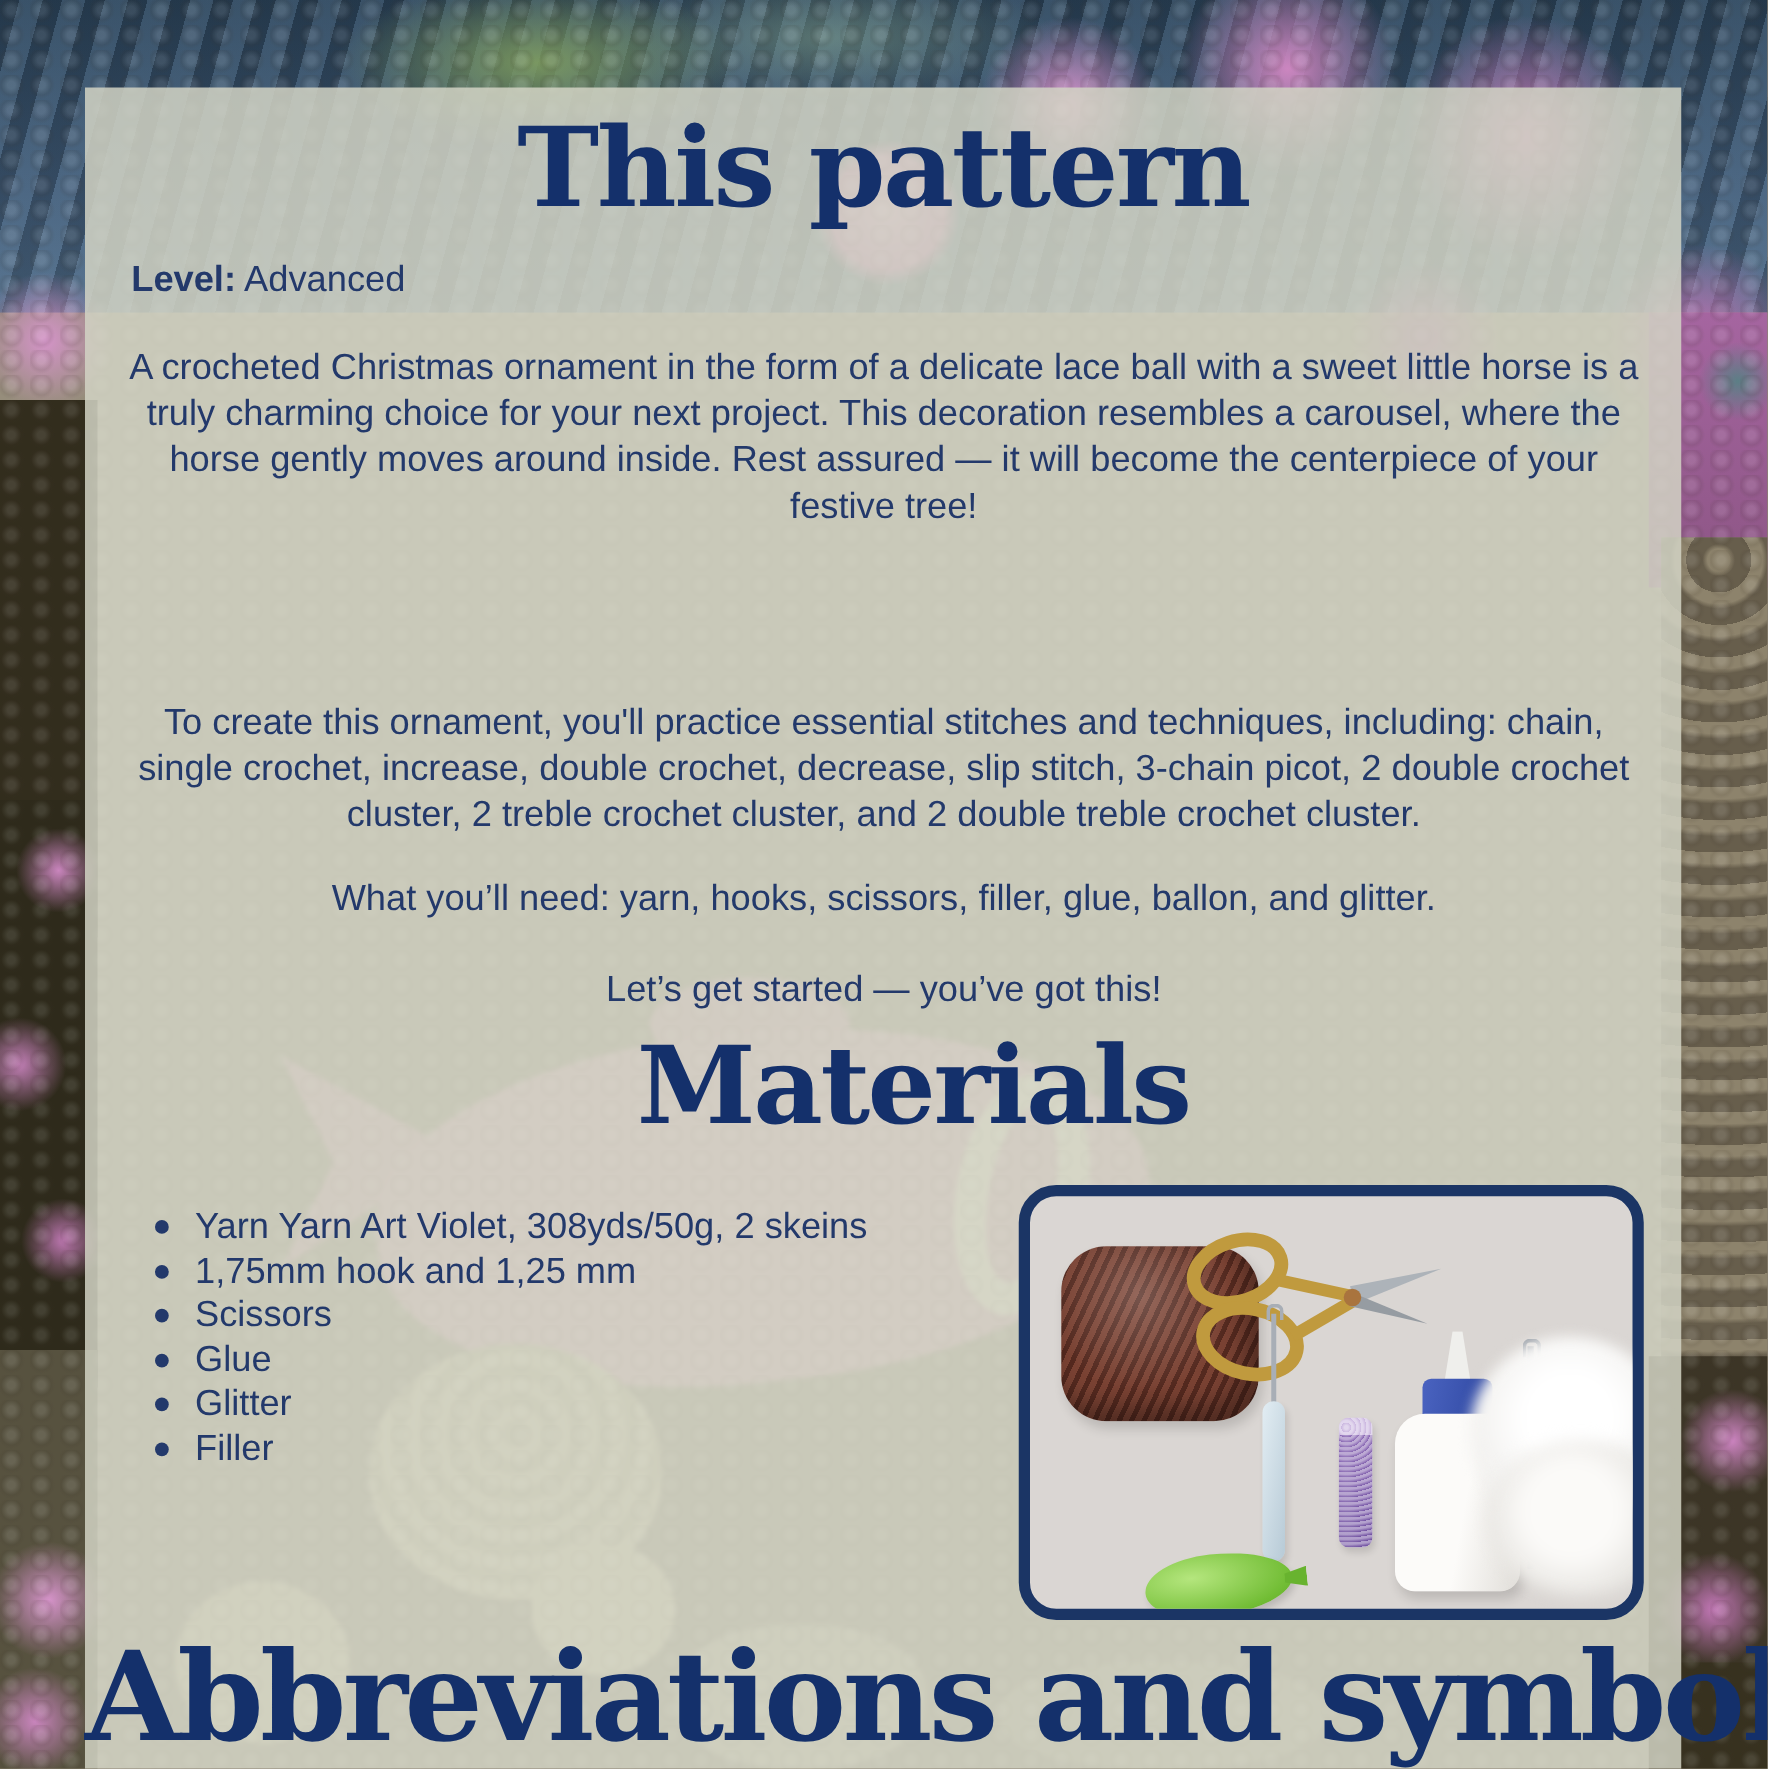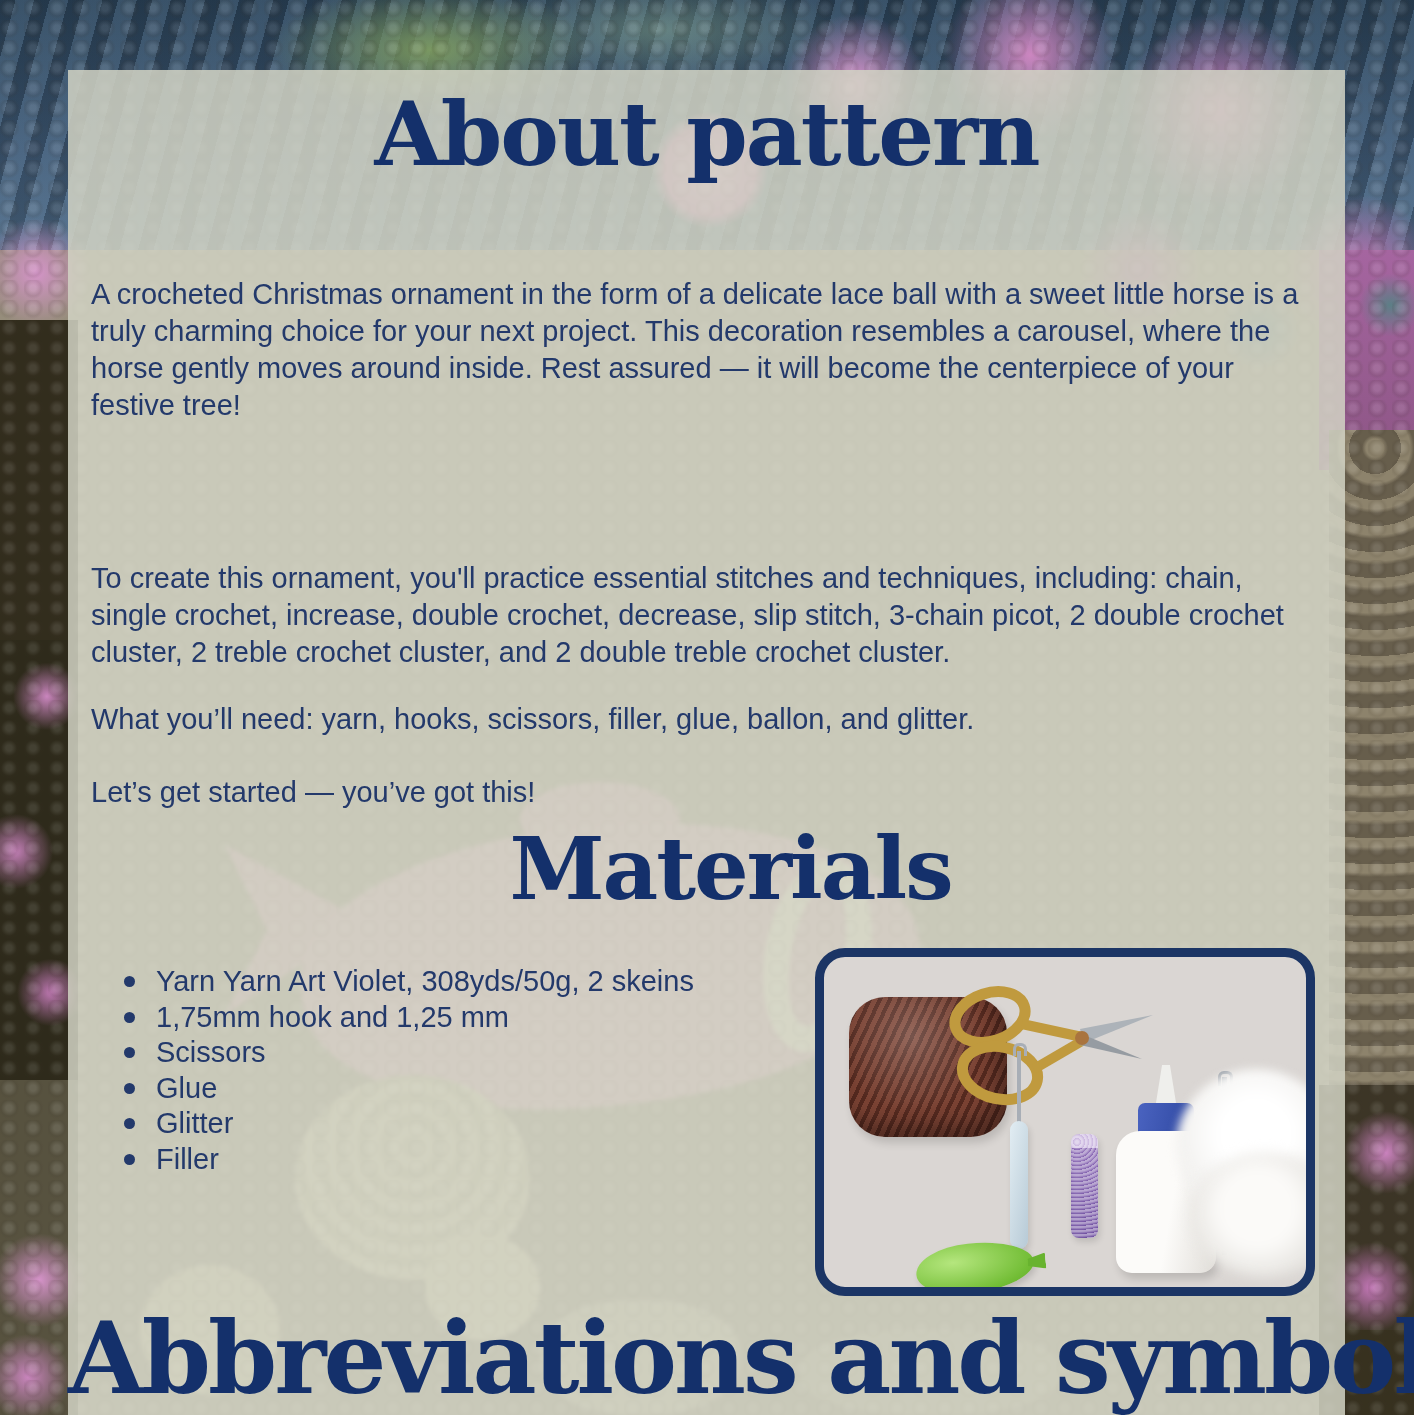--- a/index.html
+++ b/index.html
@@ -75,21 +75,21 @@
   .panel{position:absolute;left:68px;top:70px;width:1277px;height:1345px;background:rgba(210,212,196,.85);}
 
   
   .heading{position:absolute;left:68px;width:1277px;text-align:center;
     font-family:"DejaVu Serif","Liberation Serif",serif;font-weight:700;color:#14306b;
     letter-spacing:-2px;white-space:nowrap;}
   .h-about{top:82px;font-size:88px;}
   .h-materials{top:818px;font-size:86px;margin-left:24px;}
   .h-abbrev{top:1300px;font-size:99px;letter-spacing:-3px;}
   .body-text{position:absolute;color:#23396b;font-size:29px;line-height:37px;}
-  .centered{left:91px;width:1232px;}
+  .centered{left:91px;width:1232px;text-align:center;}
   .level{left:105px;top:206px;}
   .level b{font-weight:700;}
   .p1{top:276px;} .p2{top:450px;} .p3{top:560px;} .p4{top:701px;} .p5{top:774px;}
 
   ul.materials{position:absolute;left:122px;top:964px;margin:0;padding:0;list-style:none;}
   ul.materials li{position:relative;padding-left:34px;color:#23396b;font-size:29px;line-height:35.6px;}
   ul.materials li::before{content:"";position:absolute;left:2px;top:12px;width:11px;height:11px;
     border-radius:50%;background:#23396b;}
 
   
@@ -162,21 +162,25 @@
       <div class="ball3"></div>
       <div class="clownfish"></div>
       <div class="coral-b1"></div>
       <div class="coral-b2"></div>
     </div>
     <div class="texture"></div>
   </div>
 
   <div class="panel"></div>
 
-  <div class="heading h-about">About pattern</div>
+  <div class="heading h-about">This pattern</div>
+  <div class="body-text level">
+    <b>Level:</b>
+    <span>Advanced</span>
+  </div>
   <div class="body-text centered p1">A crocheted Christmas ornament in the form of a delicate lace ball with a sweet little horse is a truly charming choice for your next project. This decoration resembles a carousel, where the horse gently moves around inside. Rest assured — it will become the centerpiece of your festive tree!</div>
   <div class="body-text centered p3">To create this ornament, you'll practice essential stitches and techniques, including: chain, single crochet, increase, double crochet, decrease, slip stitch, 3-chain picot, 2 double crochet cluster, 2 treble crochet cluster, and 2 double treble crochet cluster.</div>
   <div class="body-text centered p4">What you’ll need: yarn, hooks, scissors, filler, glue, ballon, and glitter.</div>
   <div class="body-text centered p5">Let’s get started — you’ve got this!</div>
 
   <div class="heading h-materials">Materials</div>
   <ul class="materials">
     <li>Yarn Yarn Art Violet, 308yds/50g, 2 skeins</li>
     <li>1,75mm hook and 1,25 mm</li>
     <li>Scissors</li>

